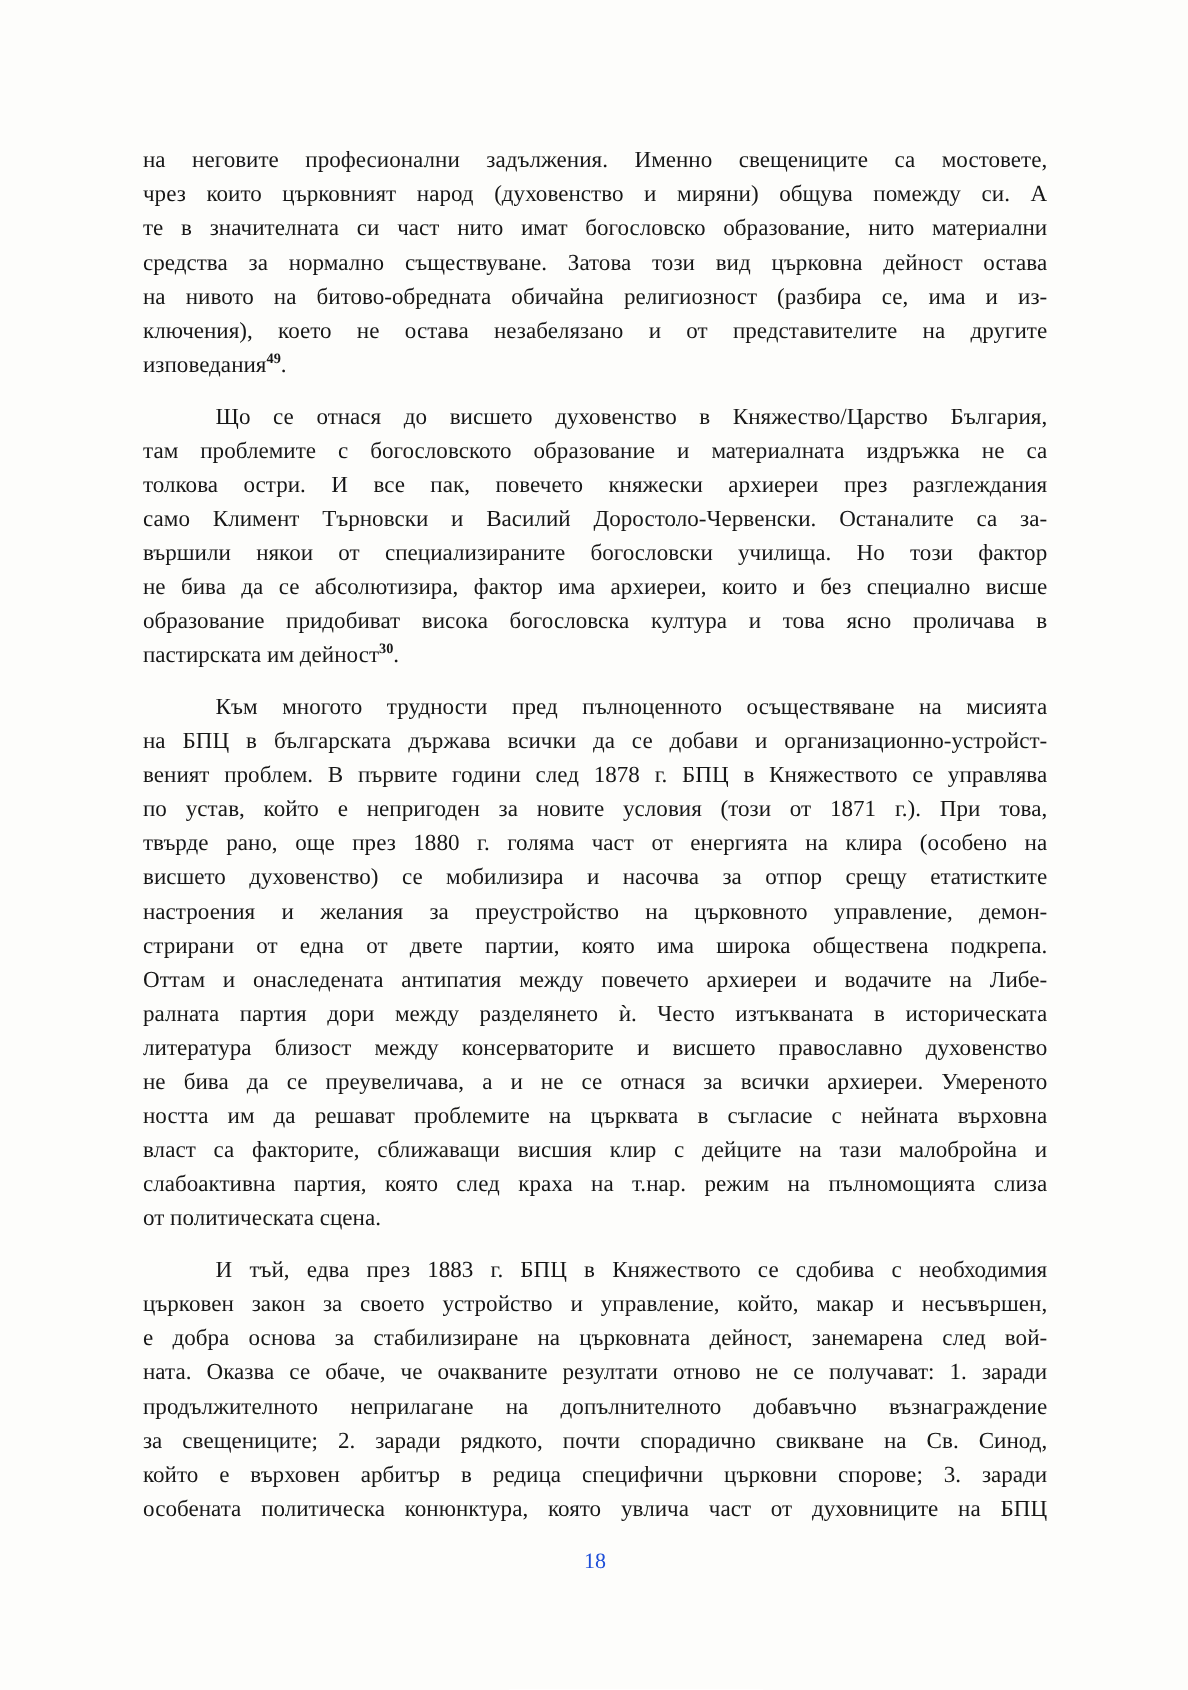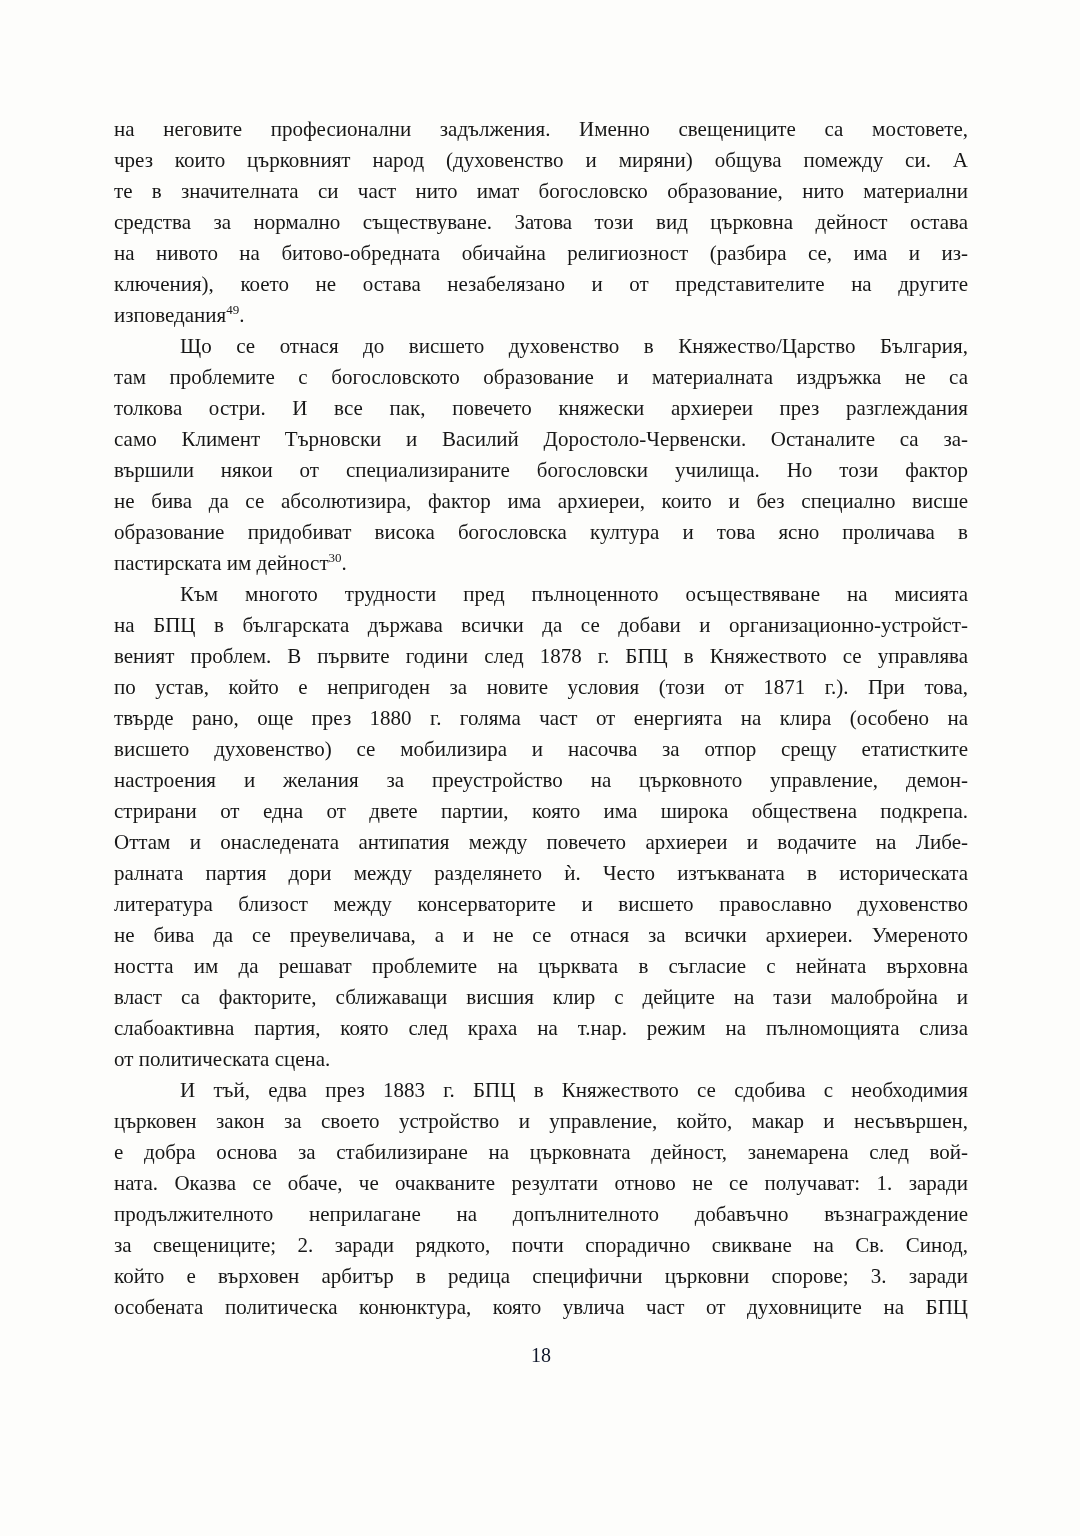--- a/index.html
+++ b/index.html
@@ -18,45 +18,46 @@
     font-family: "Liberation Serif", "DejaVu Serif", serif;
     font-size: 21px;
     line-height: 31px;
     color: #171717;
     overflow: hidden;
   }
   .text-block {
     width: 100%;
   }
   .paragraph {
-    margin: 0;
+    margin: 16px;
     padding: 0;
   }
   .line {
     text-align: justify;
     text-align-last: justify;
     white-space: normal;
   }
   .line.last {
     text-align-last: left;
   }
   .line.indent {
     text-indent: 66px;
     font-family: Liberation Serif, serif;
   }
   sup {
     font-size: 13px;
     line-height: 0;
     vertical-align: super;
+    font-weight: bold;
   }
   .page-number {
     margin-top: 17px;
     text-align: center;
     font-size: 20px;
-    color: #0f172a;
+    color: #1d4ed8;
   }
 </style>
 </head>
 <body>
 
 <div class="page">
   <div class="text-block">
       <div class="paragraph">
         <div class="line">на неговите професионални задължения. Именно свещениците са мостовете,</div>
         <div class="line">чрез които църковният народ (духовенство и миряни) общува помежду си. А</div>

